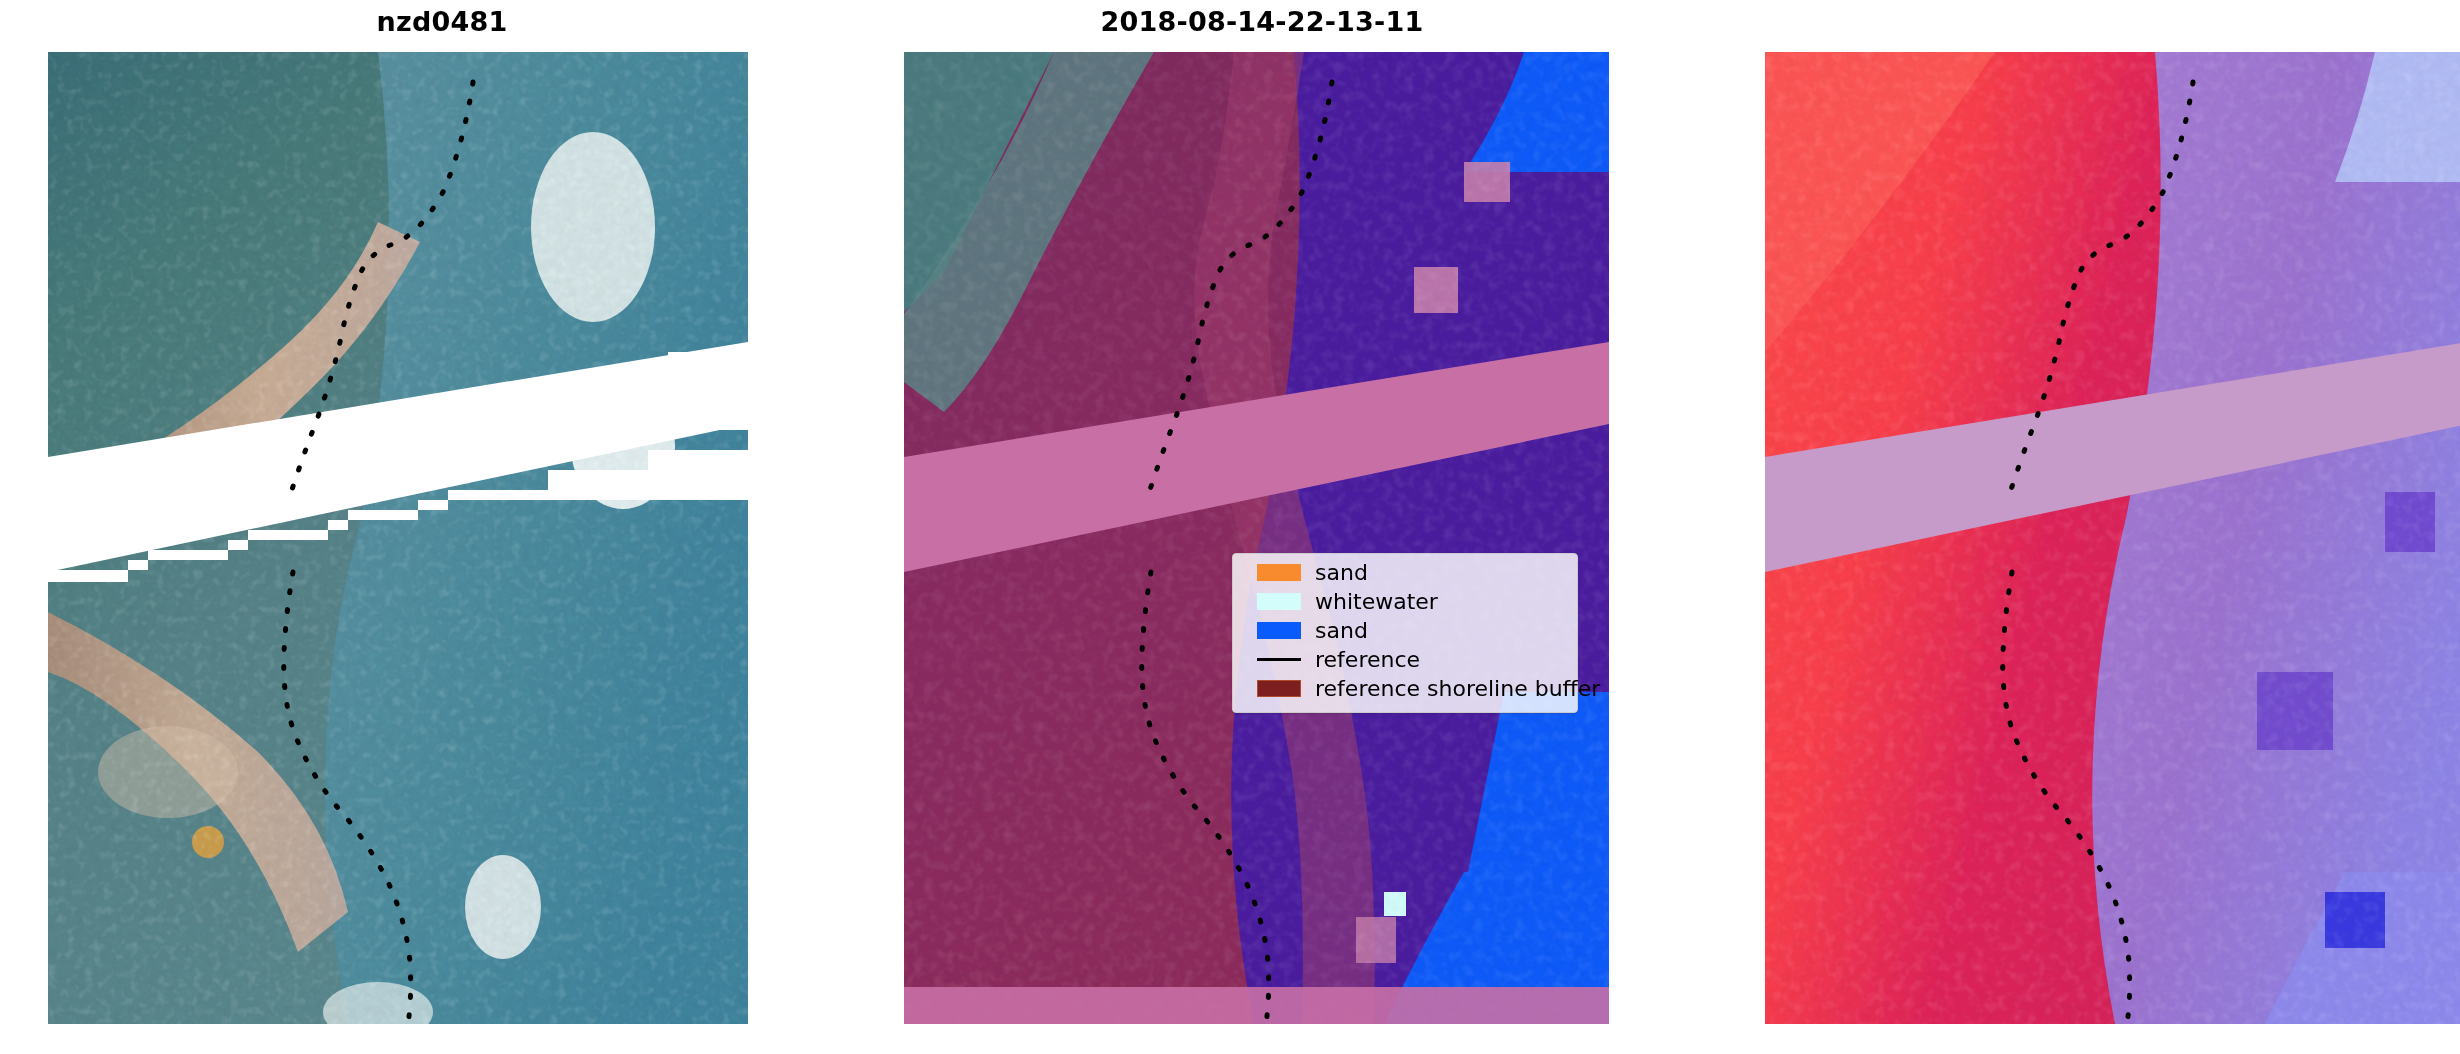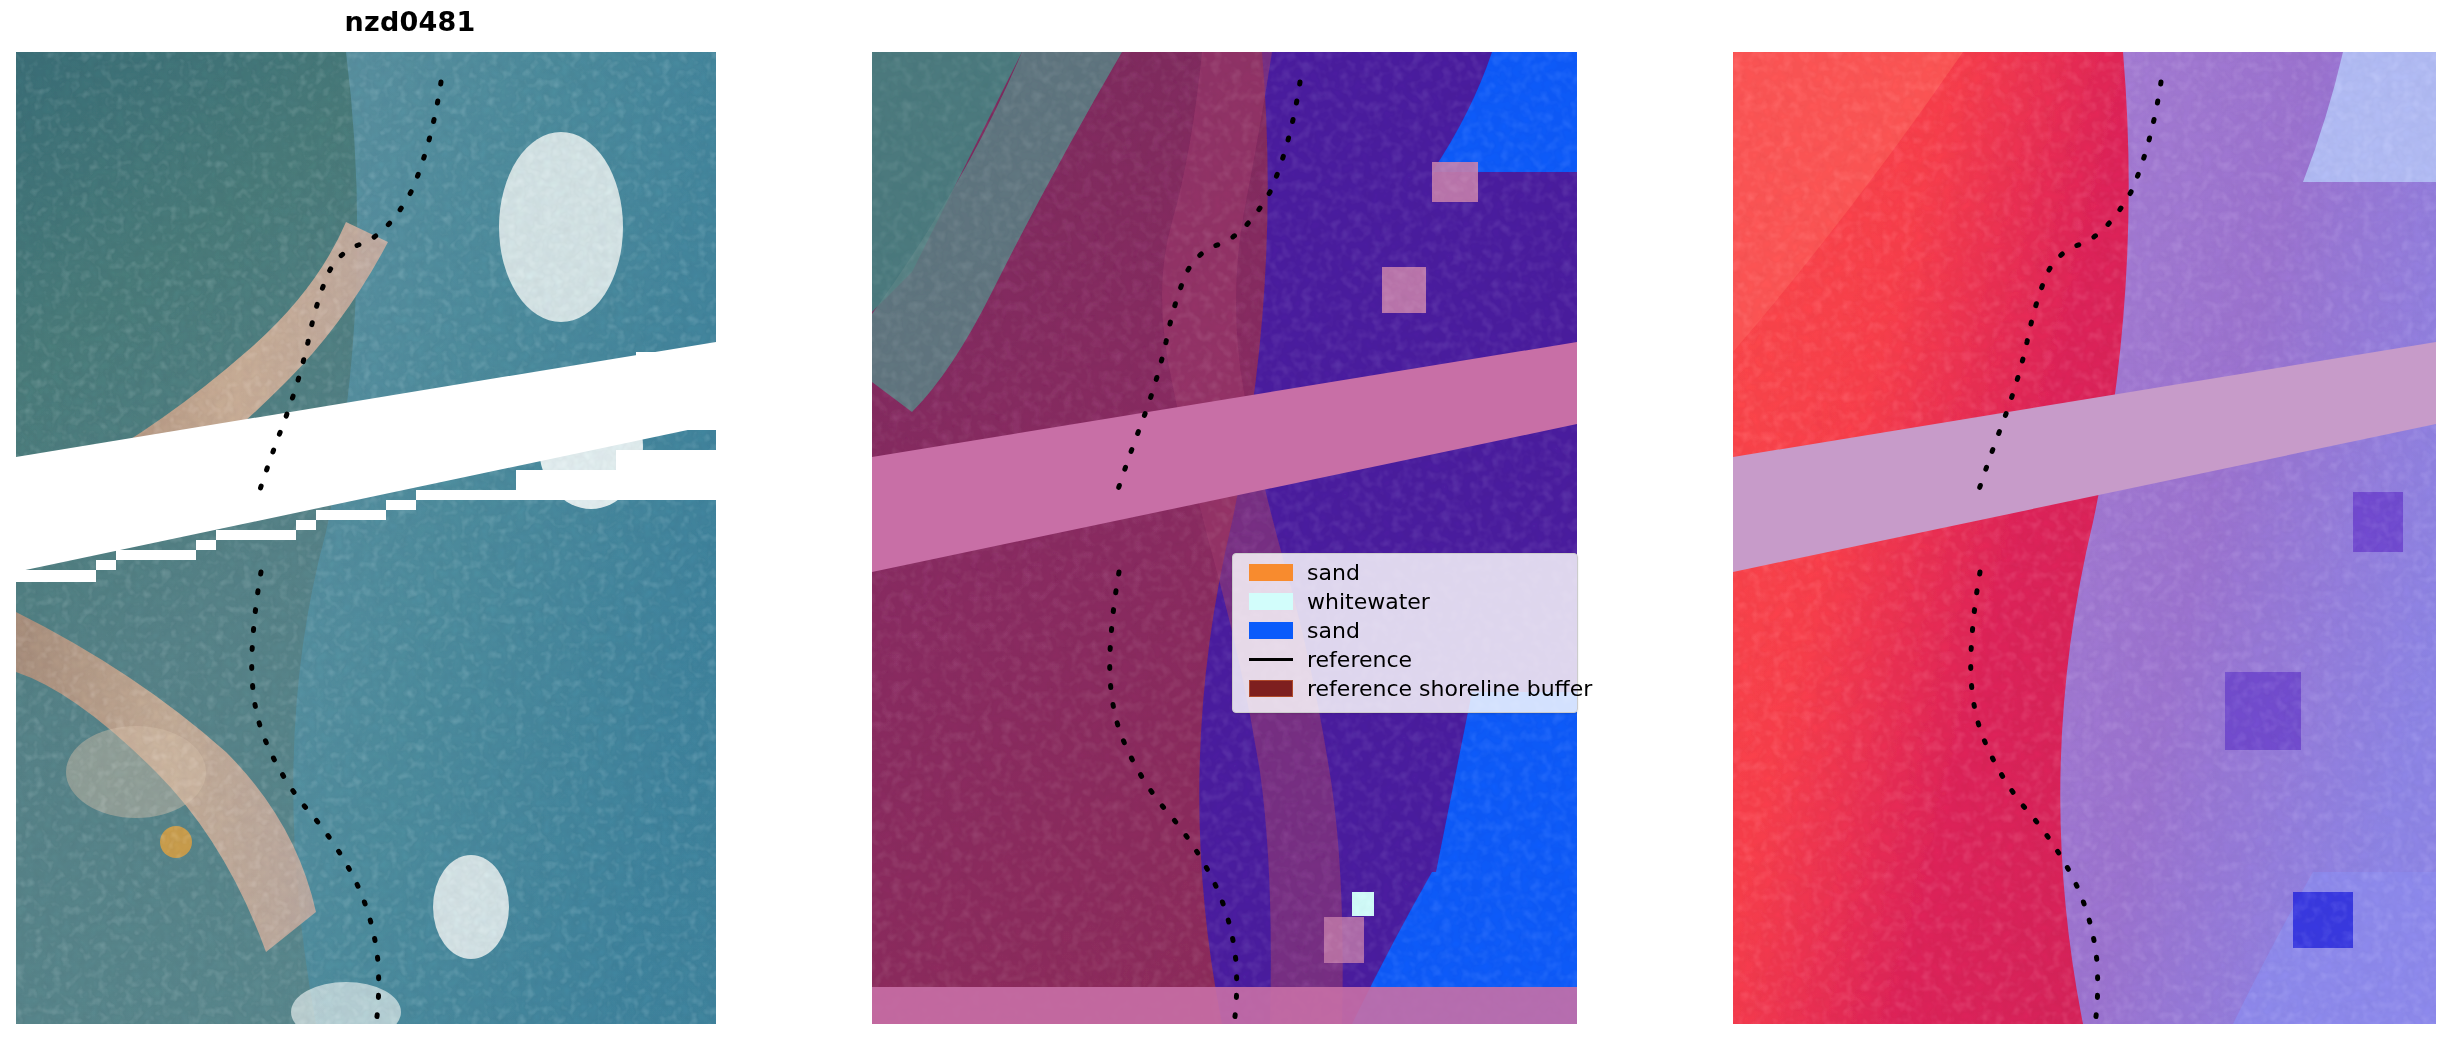--- a/index.html
+++ b/index.html
@@ -1,27 +1,27 @@
 <!DOCTYPE html>
 <html><head>
 <meta charset="utf-8">
 <style>
   html,body{margin:0;padding:0;background:#ffffff;}
   body{width:2460px;height:1054px;font-family:"DejaVu Sans","Liberation Sans",sans-serif;overflow:hidden;}
   .figure{position:relative;width:2460px;height:1054px;background:#ffffff;}
-  .panel{position:absolute;top:0;height:858px;}
+  .panel{position:absolute;top:0;height:858px;margin-left:32px;}
   .panel-title{position:absolute;top:6px;left:0;width:100%;text-align:center;
     font-size:27px;font-weight:bold;color:#000000;letter-spacing:0.2px;
     font-family:"DejaVu Sans","Liberation Sans",sans-serif;}
   .axes{position:absolute;overflow:hidden;background:#ffffff;}
   .imglayer{position:absolute;inset:0;}
   .imglayer svg{display:block;width:100%;height:100%;}
   .legend{position:absolute;left:1232px;top:553px;width:346px;height:160px;
     background:rgba(255,255,255,0.82);border:1px solid #cccccc;border-radius:4px;
-    box-shadow:0 1px 2px rgba(0,0,0,0.12);padding:4px 8px 4px 16px;box-sizing:border-box;}
+    box-shadow:0 1px 2px rgba(0,0,0,0.12);padding:4px 8px 4px 24px;box-sizing:border-box;}
   .legend-row{display:flex;align-items:center;height:29px;}
   .swatch{width:44px;height:17px;margin-right:14px;flex:none;box-sizing:border-box;}
   .swatch.line{height:0;border-top:3px solid #000000;}
   .legend-label{font-size:22px;color:#000000;white-space:nowrap;line-height:1;
     font-family:"DejaVu Sans","Liberation Sans",sans-serif;}
 </style>
 </head>
 <body>
 
 <div class="figure">
@@ -82,20 +82,21 @@
                      Q283,330 268,370 Q252,412 240,450" fill="none" stroke="#000000" stroke-width="5" stroke-linecap="round" stroke-dasharray="2 17"></path>
             <path d="M245,520 Q238,560 236,600 Q234,645 246,680 Q262,722 290,756 Q320,790 340,830
                      Q358,868 362,910 Q364,945 360,972" fill="none" stroke="#000000" stroke-width="5" stroke-linecap="round" stroke-dasharray="2 17"></path>
           </g>
         </svg>
       </div>
     </div>
   </div>
 
   <div class="panel" style="left:820px;width:820px;">
+    <div class="panel-title">2018-08-14-22-13-11</div>
     <div class="axes" style="left:52px;top:52px;width:705px;height:972px;">
       <div class="imglayer">
         <svg viewBox="0 0 705 972" preserveAspectRatio="none">
           <defs>
             <linearGradient id="g2land" x1="0" y1="0" x2="0.4" y2="1">
               <stop offset="0" stop-color="#7d2a5e"></stop>
               <stop offset="0.5" stop-color="#8a2a62"></stop>
               <stop offset="1" stop-color="#8e2d5c"></stop>
             </linearGradient>
             <filter id="px2" x="0" y="0" width="100%" height="100%">

